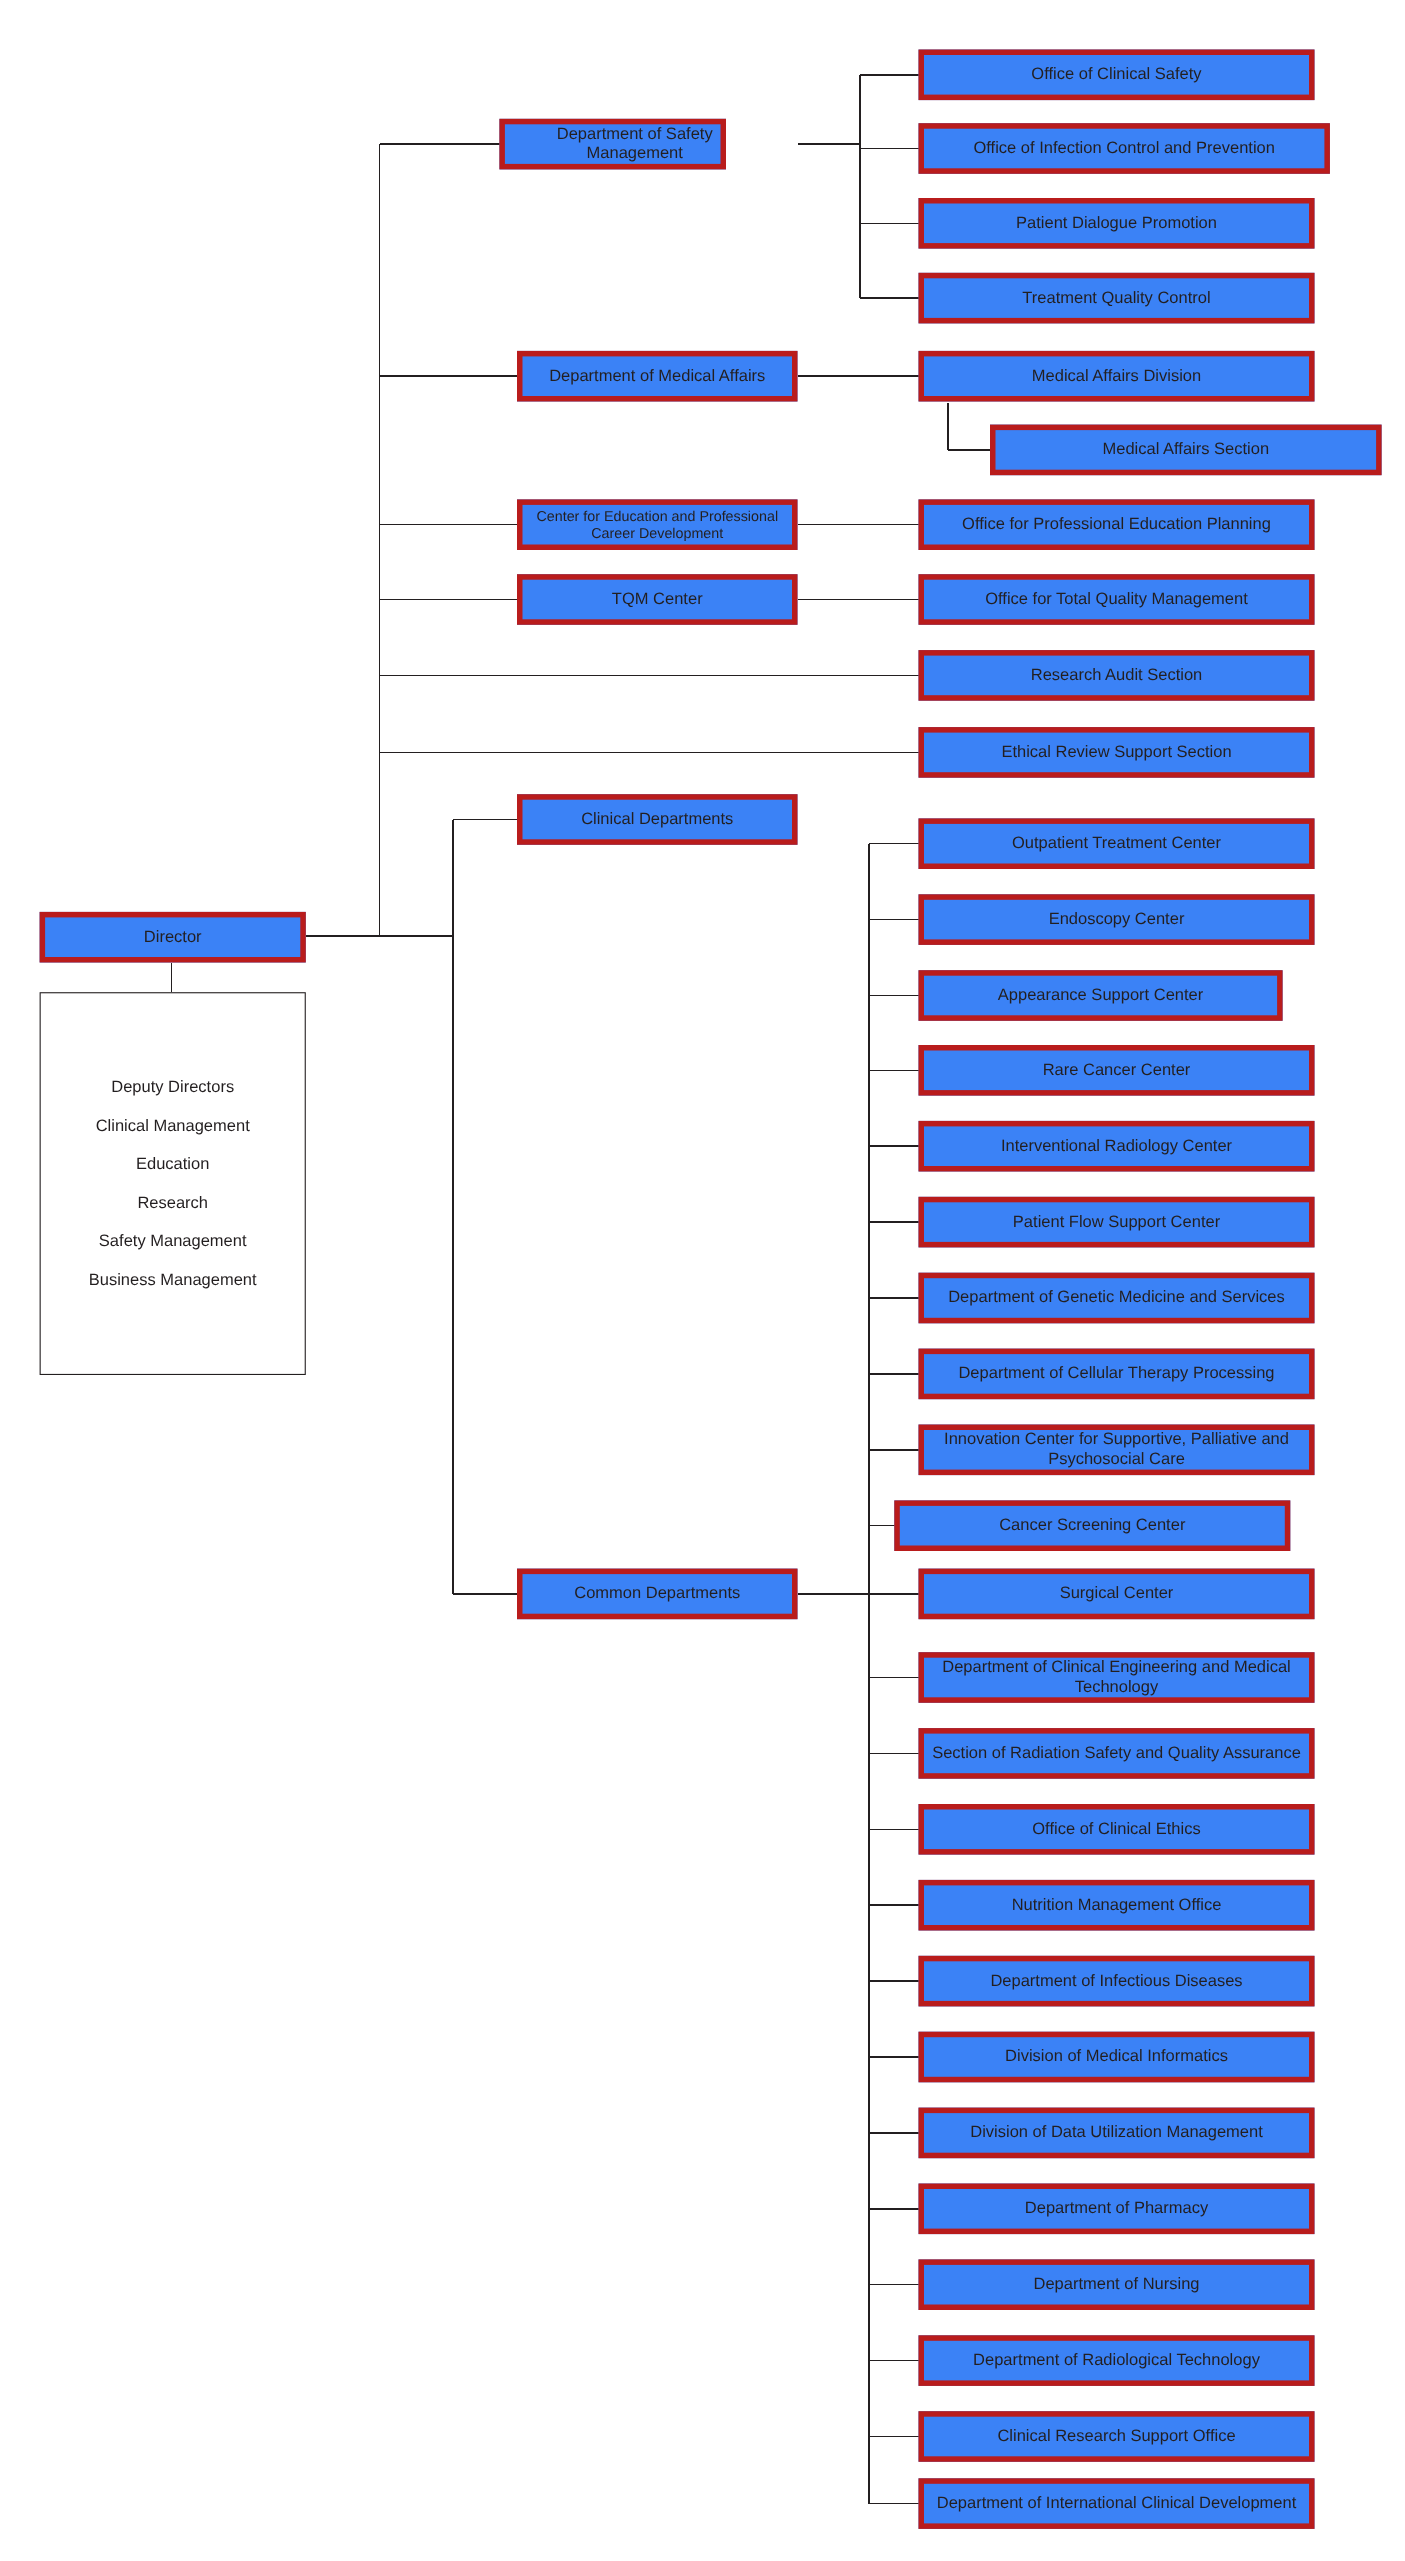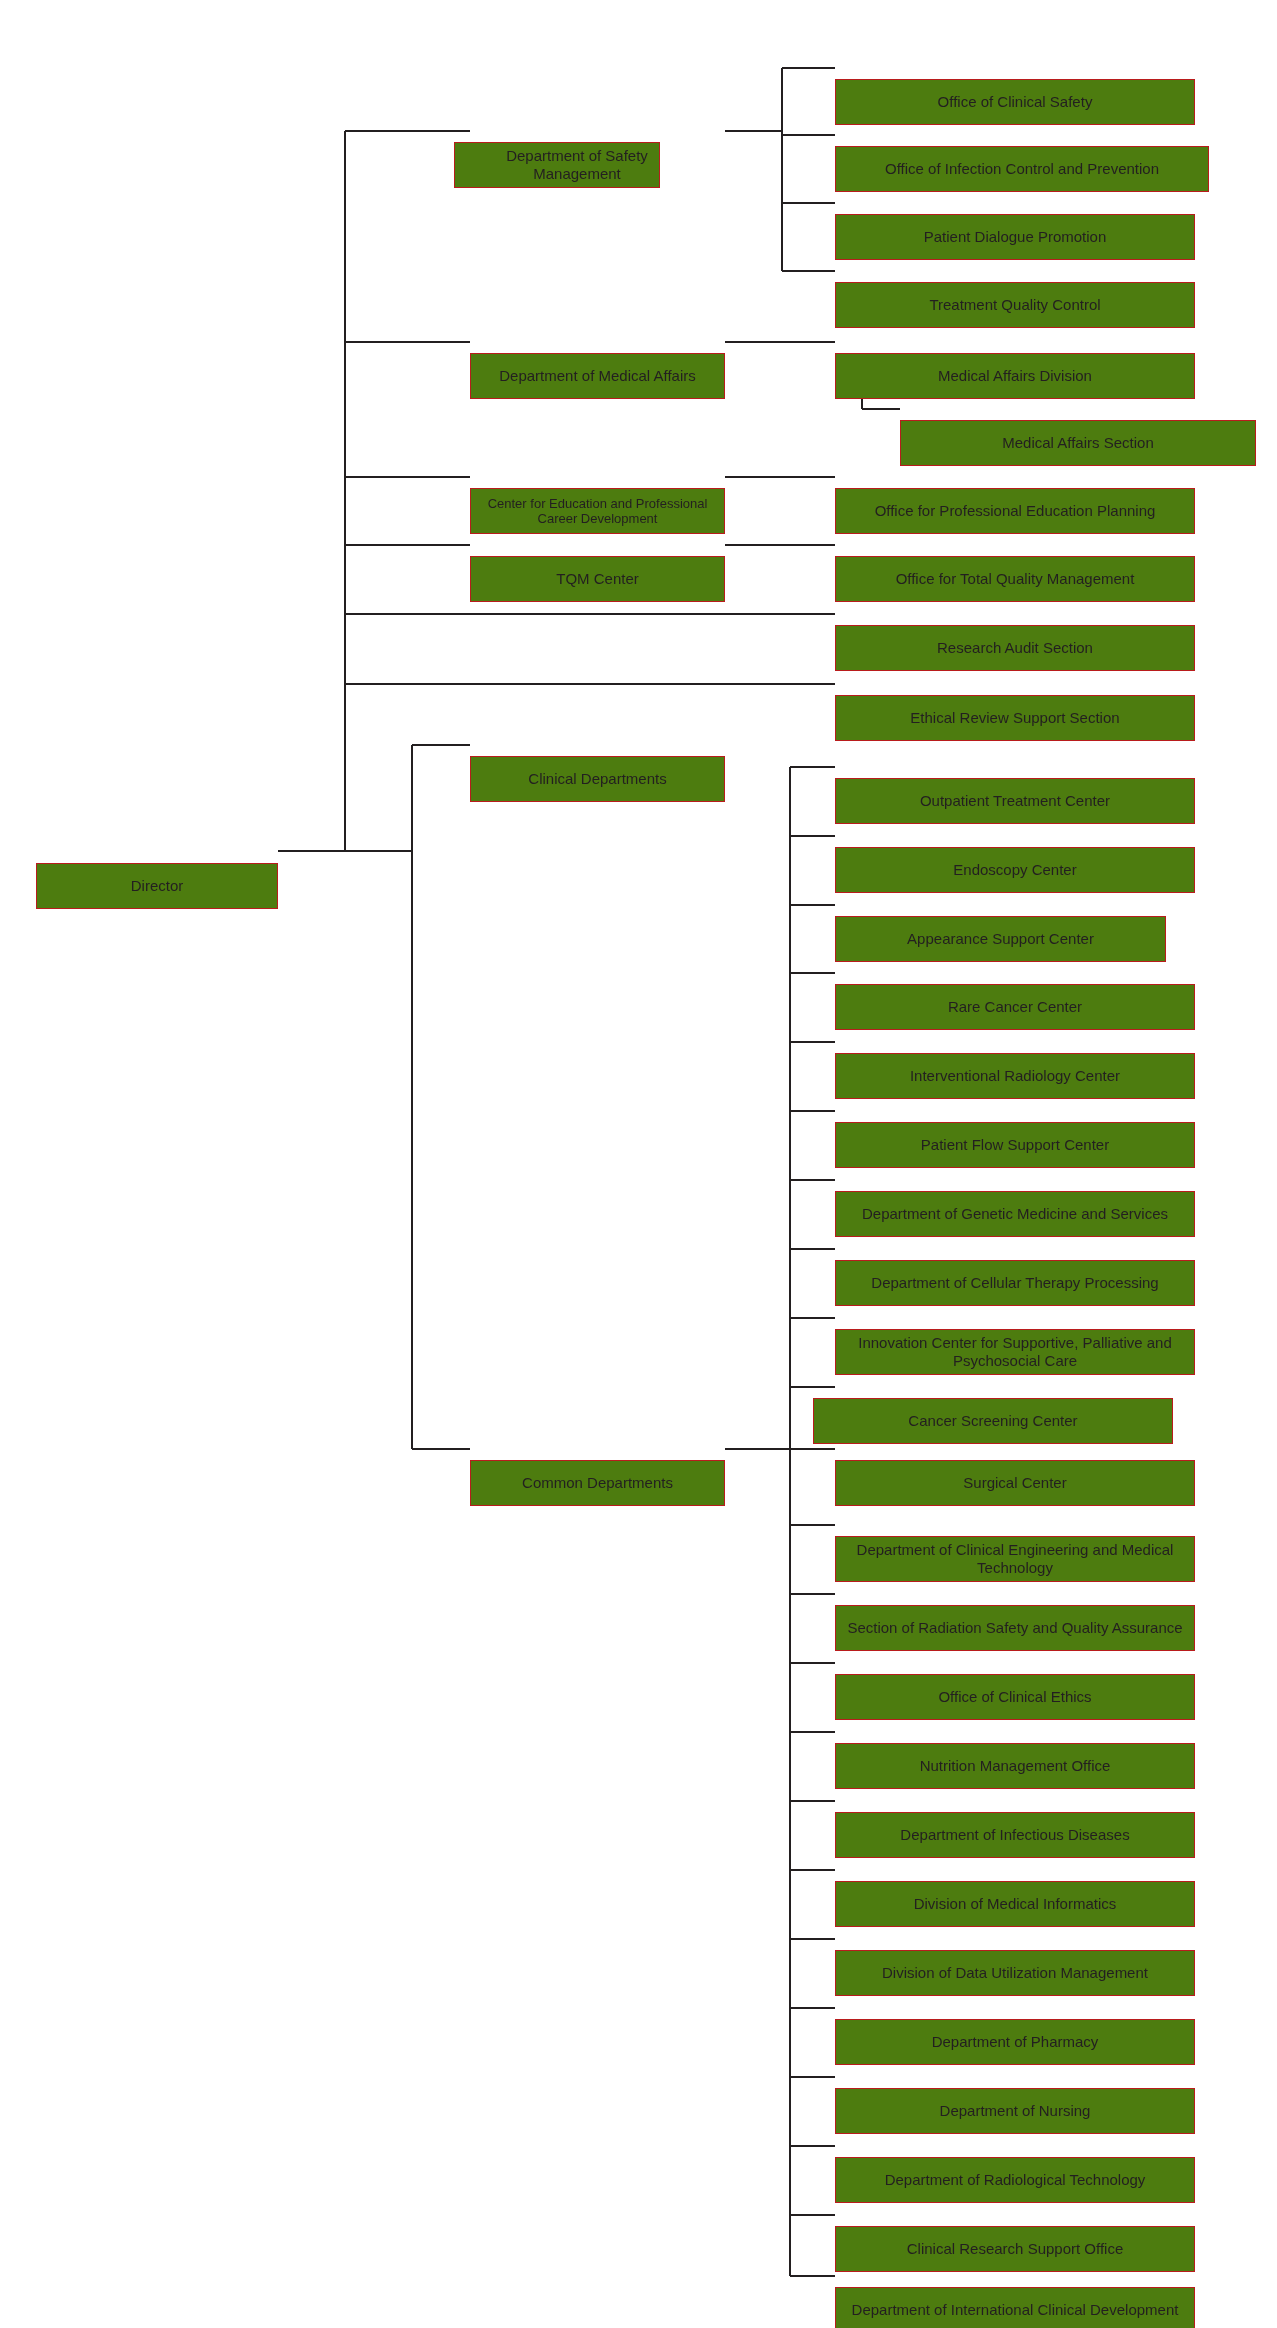--- a/index.html
+++ b/index.html
@@ -8,31 +8,30 @@
     width:1277px;
     height:2328px;
     background:#ffffff;
     font-family:"Liberation Sans", sans-serif;
     overflow:hidden;
   }
   #wires{position:absolute;left:0;top:0;width:1277px;height:2328px;pointer-events:none;}
   .node{
     position:absolute;
     box-sizing:border-box;
-    border:1px solid #b91c1c;
-    background:#4d7c0f;
+    border:5px solid #b91c1c;
+    background:#3b82f6;
     color:#231f20;
     display:flex;
     align-items:center;
     justify-content:center;
     text-align:center;
     line-height:1.18;
     font-size:15px;
     padding:2px 4px;
-    margin-top:34px;
   }
   .node span{display:block;width:100%;}
   .node.small{font-size:13px;}
   .panel{
     position:absolute;
     box-sizing:border-box;
     border:1px solid #231f20;
     background:#ffffff;
     color:#231f20;
     display:flex;
@@ -117,20 +116,28 @@
       <path d="M790 2146 L835 2146"></path>
       <path d="M790 2215 L835 2215"></path>
       <path d="M790 2276 L835 2276"></path>
     </g>
   </svg>
 
   <div class="node" style="left:36px;top:829px;width:242px;height:46px;">
     <span>Director</span>
   </div>
 
+  <div class="panel" style="left:36px;top:902px;width:242px;height:348px;">
+    <div class="row">Deputy Directors</div>
+    <div class="row">Clinical Management</div>
+    <div class="row">Education</div>
+    <div class="row">Research</div>
+    <div class="row">Safety Management</div>
+    <div class="row">Business Management</div>
+  </div>
 
   <div class="node" style="left:454px;top:108px;width:206px;height:46px;padding-left:44px;">
     <span>Department of Safety Management</span>
   </div>
 
   <div class="node" style="left:470px;top:319px;width:255px;height:46px;">
     <span>Department of Medical Affairs</span>
   </div>
 
   <div class="node small" style="left:470px;top:454px;width:255px;height:46px;">

